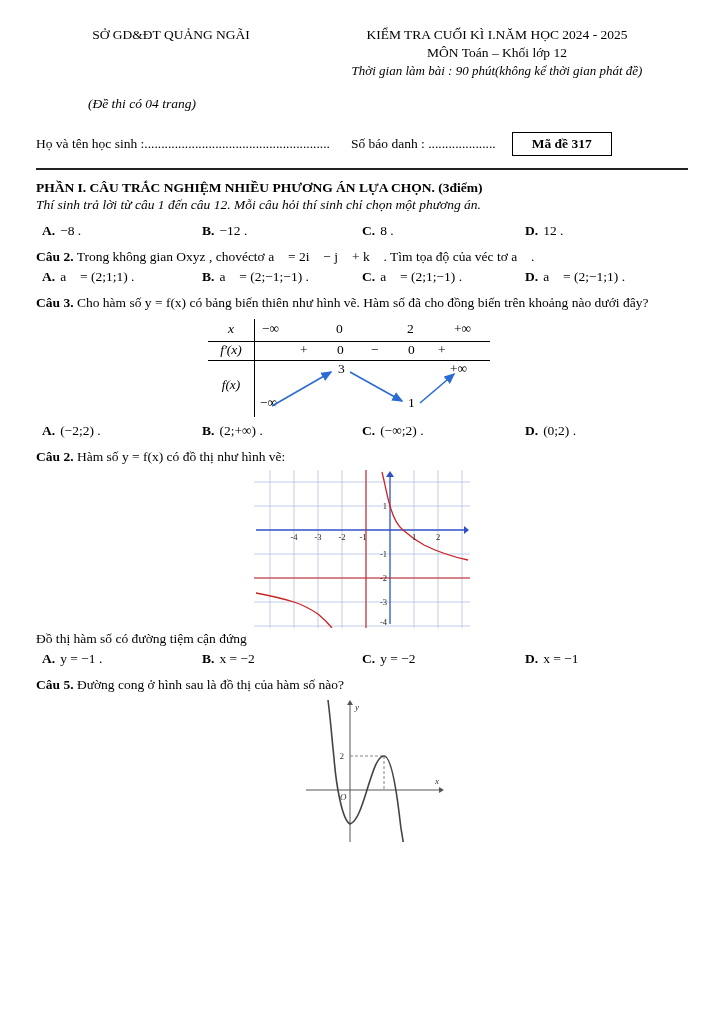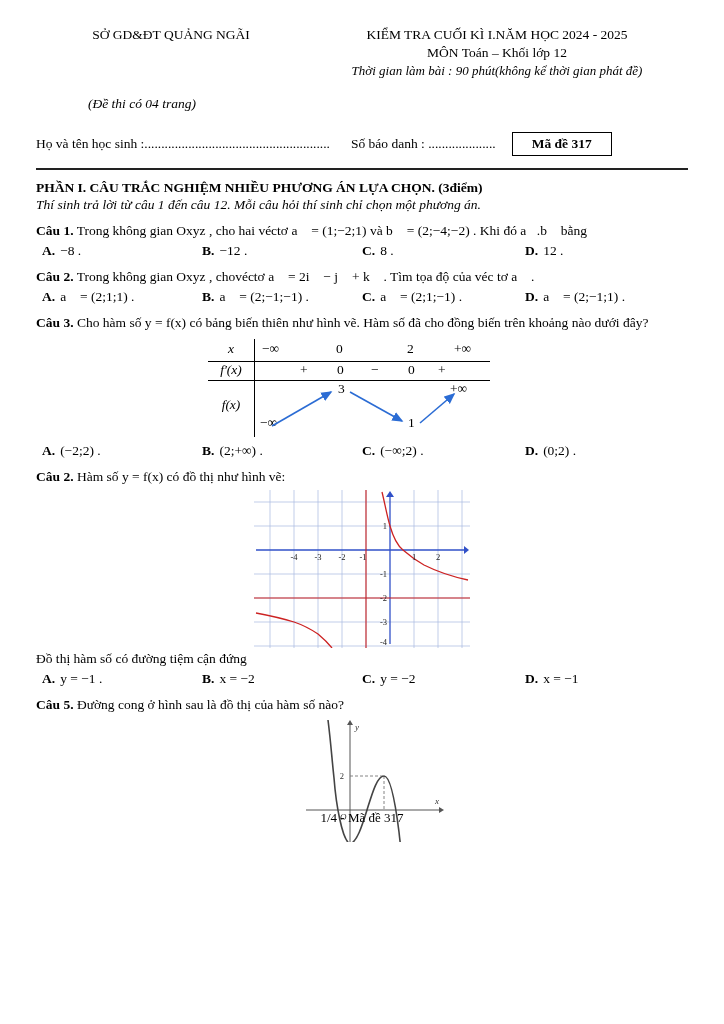--- a/index.html
+++ b/index.html
@@ -78,21 +78,20 @@
   </div>
 
   <div class="divider"></div>
 
   <div class="part-head">
     <div class="part-title">PHẦN I. CÂU TRẮC NGHIỆM NHIỀU PHƯƠNG ÁN LỰA CHỌN. (3điểm)</div>
     <div class="part-instruction">Thí sinh trả lời từ câu 1 đến câu 12. Mỗi câu hỏi thí sinh chỉ chọn một phương án.</div>
   </div>
 
   <div class="question">
-    <div class="q-line"><span class="q-label">Câu 1.</span><span> Trong không gian Oxyz , cho hai véctơ a⃗ = (1;−2;1) và b⃗ = (2;−4;−2) . Khi đó a⃗.b⃗ bằng</span></div>
     <div class="answers">
       <span class="answer"><span class="key">A.</span><span>−8 .</span></span>
       <span class="answer"><span class="key">B.</span><span>−12 .</span></span>
       <span class="answer"><span class="key">C.</span><span>8 .</span></span>
       <span class="answer"><span class="key">D.</span><span>12 .</span></span>
     </div>
   </div>
 
   <div class="question">
     <div class="q-line"><span class="q-label">Câu 2.</span><span> Trong không gian Oxyz , chovéctơ a⃗ = 2i⃗ − j⃗ + k⃗ . Tìm tọa độ của véc tơ a⃗ .</span></div>
@@ -232,15 +231,14 @@
       <g font-size="9" fill="#333" font-style="italic">
         <text x="57" y="12">y</text>
         <text x="137" y="86">x</text>
         <text x="42" y="102">O</text>
       </g>
       <text x="46" y="61" font-size="8.5" fill="#333" text-anchor="end">2</text>
     </svg>
 
   </div>
 
-  <div class="footer">1/4 - Mã đề 317</div>
 
 </div>
 
 </body></html>

